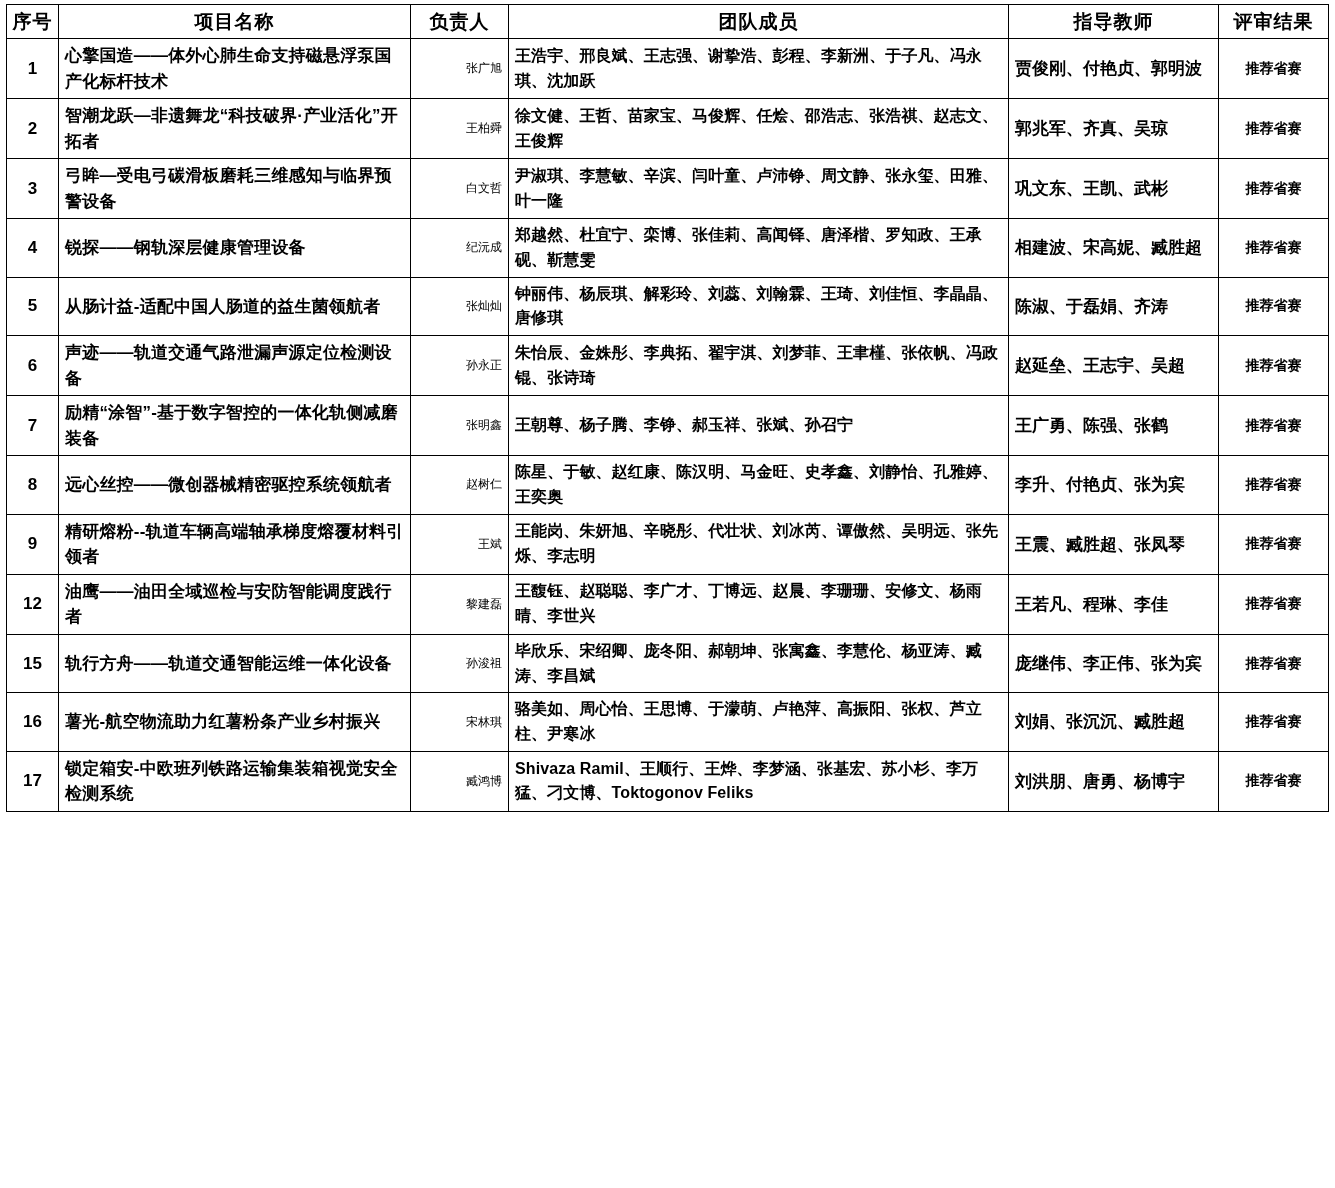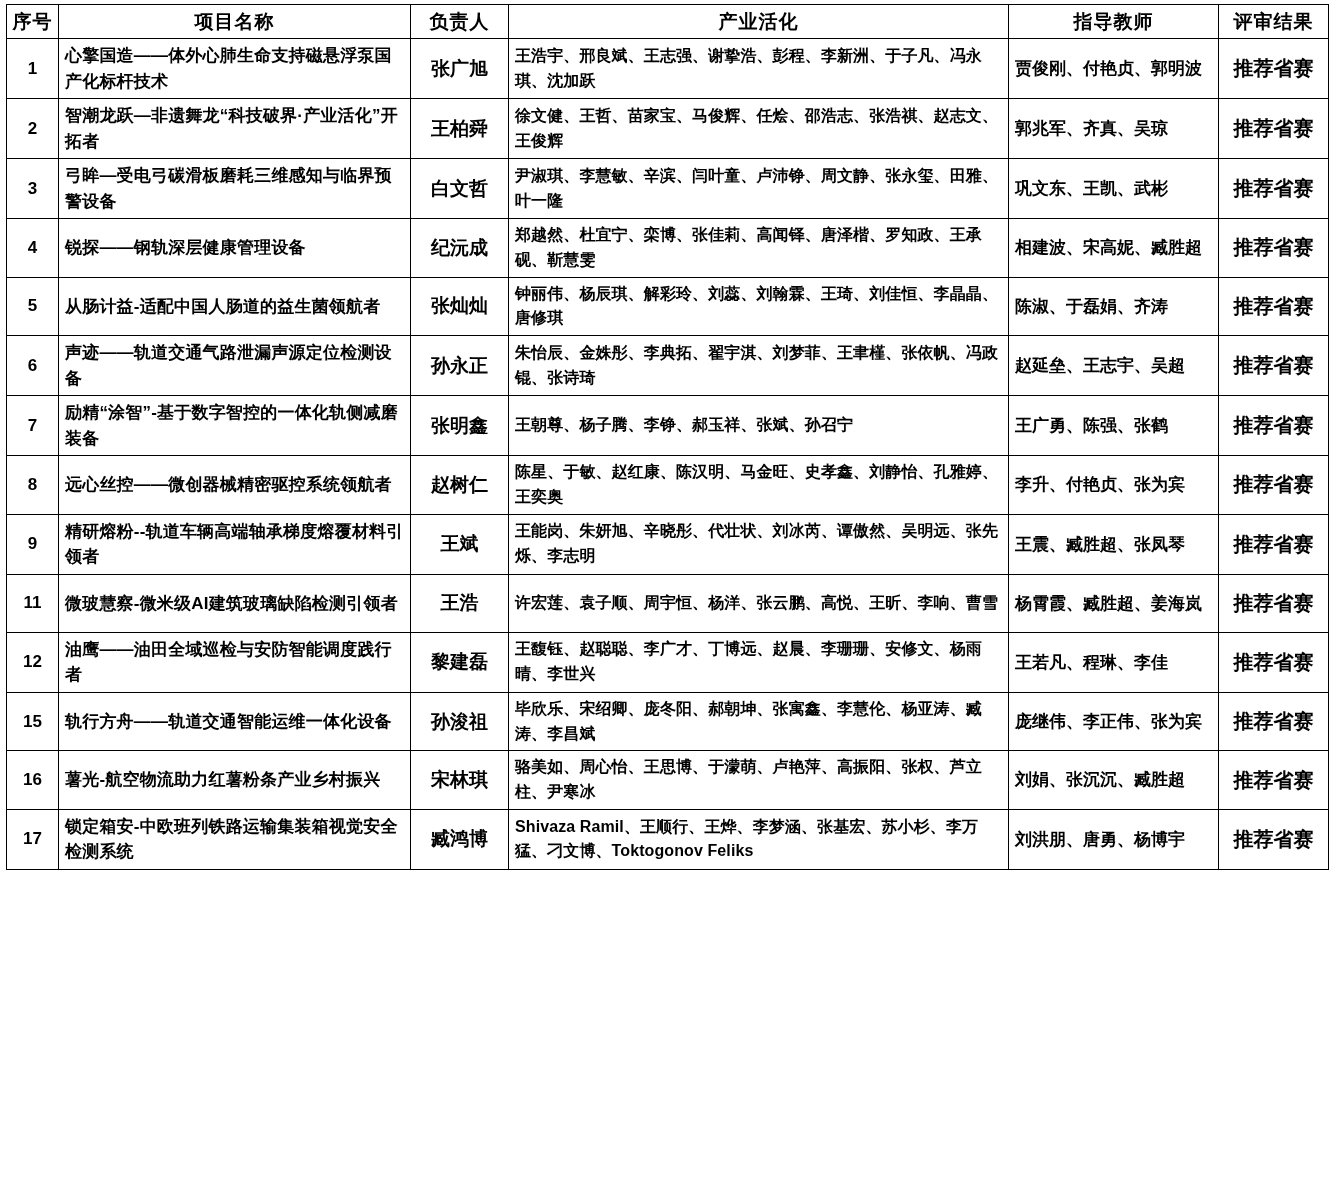--- a/index.html
+++ b/index.html
@@ -48,38 +48,38 @@
     font-size: 17px;
     font-weight: bold;
   }
   td.project {
     font-size: 17px;
     font-weight: bold;
     line-height: 1.5;
     letter-spacing: 0.2px;
   }
   td.leader {
-    text-align: center;
-    font-size: 19px;
-    font-weight: bold;
+    text-align: right;
+    font-size: 12px;
+    font-weight: normal;
   }
   td.members {
     font-size: 16px;
     font-weight: bold;
     line-height: 1.55;
     letter-spacing: 0.1px;
   }
   td.mentors {
     font-size: 17px;
     font-weight: bold;
     line-height: 1.5;
   }
   td.result {
     text-align: center;
-    font-size: 20px;
+    font-size: 14px;
     font-weight: bold;
     white-space: nowrap;
     margin-left: 37px;
   }
   tr.data-row {
     height: 58px;
   }
 </style>
 </head>
 <body>
@@ -92,21 +92,21 @@
       <col class="c-leader">
       <col class="c-members">
       <col class="c-mentors">
       <col class="c-result">
     </colgroup>
     <thead>
       <tr>
         <th>序号</th>
         <th>项目名称</th>
         <th>负责人</th>
-        <th>产业活化</th>
+        <th>团队成员</th>
         <th>指导教师</th>
         <th>评审结果</th>
       </tr>
     </thead>
     <tbody>
       <tr class="data-row">
         <td class="idx">1</td>
         <td class="project">心擎国造——体外心肺生命支持磁悬浮泵国产化标杆技术</td>
         <td class="leader">张广旭</td>
         <td class="members">王浩宇、邢良斌、王志强、谢挚浩、彭程、李新洲、于子凡、冯永琪、沈加跃</td>
@@ -171,28 +171,20 @@
       </tr>
       <tr class="data-row">
         <td class="idx">9</td>
         <td class="project">精研熔粉--轨道车辆高端轴承梯度熔覆材料引领者</td>
         <td class="leader">王斌</td>
         <td class="members">王能岗、朱妍旭、辛晓彤、代壮状、刘冰芮、谭傲然、吴明远、张先烁、李志明</td>
         <td class="mentors">王震、臧胜超、张凤琴</td>
         <td class="result">推荐省赛</td>
       </tr>
       <tr class="data-row">
-        <td class="idx">11</td>
-        <td class="project">微玻慧察-微米级AI建筑玻璃缺陷检测引领者</td>
-        <td class="leader">王浩</td>
-        <td class="members">许宏莲、袁子顺、周宇恒、杨洋、张云鹏、高悦、王昕、李响、曹雪</td>
-        <td class="mentors">杨霄霞、臧胜超、姜海岚</td>
-        <td class="result">推荐省赛</td>
-      </tr>
-      <tr class="data-row">
         <td class="idx">12</td>
         <td class="project">油鹰——油田全域巡检与安防智能调度践行者</td>
         <td class="leader">黎建磊</td>
         <td class="members">王馥钰、赵聪聪、李广才、丁博远、赵晨、李珊珊、安修文、杨雨晴、李世兴</td>
         <td class="mentors">王若凡、程琳、李佳</td>
         <td class="result">推荐省赛</td>
       </tr>
       <tr class="data-row">
         <td class="idx">15</td>
         <td class="project">轨行方舟——轨道交通智能运维一体化设备</td>

